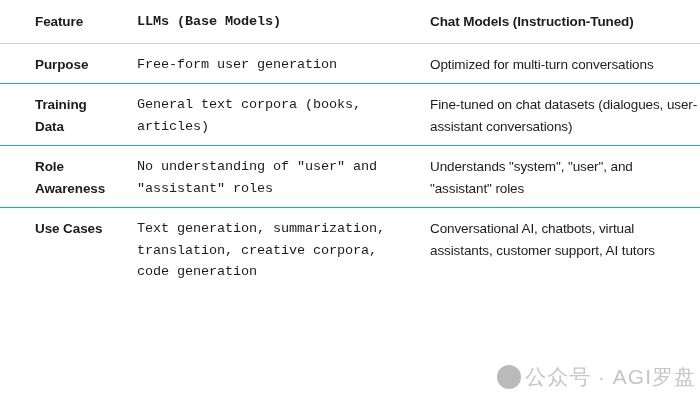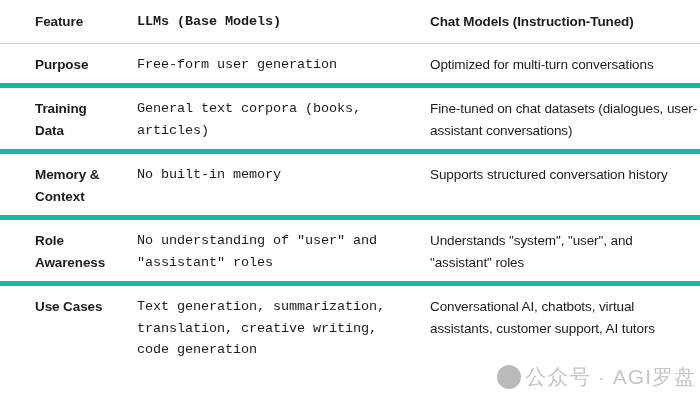--- a/index.html
+++ b/index.html
@@ -36,21 +36,21 @@
     color: #1c1c1c;
     background: transparent;
   }
   thead th {
     font-weight: 700;
     padding: 11px 0 10px 0;
     border-bottom: 1px solid #cfcfcf;
   }
   tbody td {
     padding: 10px 0 8px 0;
-    border-bottom: 5px solid #14b8a6;
+    border-bottom: 1px solid #14b8a6;
   }
   tbody tr:last-child td { border-bottom: none; margin-top: 16px; }
   th.colA, td.colA {
     padding-left: 35px;
     padding-right: 30px;
     font-weight: 700;
   }
   th.colB, td.colB { padding-right: 16px; font-family: Liberation Mono, monospace; }
   th.colC, td.colC { padding-right: 2px; }
   .watermark {
@@ -106,30 +106,25 @@
         <td class="colA">Purpose</td>
         <td class="colB">Free-form user generation</td>
         <td class="colC">Optimized for multi-turn conversations</td>
       </tr>
       <tr>
         <td class="colA">Training Data</td>
         <td class="colB">General text corpora (books, articles)</td>
         <td class="colC">Fine-tuned on chat datasets (dialogues, user-assistant conversations)</td>
       </tr>
       <tr>
-        <td class="colA">Memory &amp; Context</td>
-        <td class="colB">No built-in memory</td>
-        <td class="colC">Supports structured conversation history</td>
-      </tr>
-      <tr>
         <td class="colA">Role Awareness</td>
         <td class="colB">No understanding of "user" and "assistant" roles</td>
         <td class="colC">Understands "system", "user", and "assistant" roles</td>
       </tr>
       <tr>
         <td class="colA">Use Cases</td>
-        <td class="colB">Text generation, summarization, translation, creative writing, code generation</td>
+        <td class="colB">Text generation, summarization, translation, creative corpora, code generation</td>
         <td class="colC">Conversational AI, chatbots, virtual assistants, customer support, AI tutors</td>
       </tr>
     </tbody>
   </table>
 
 </div>
 
 </body></html>

